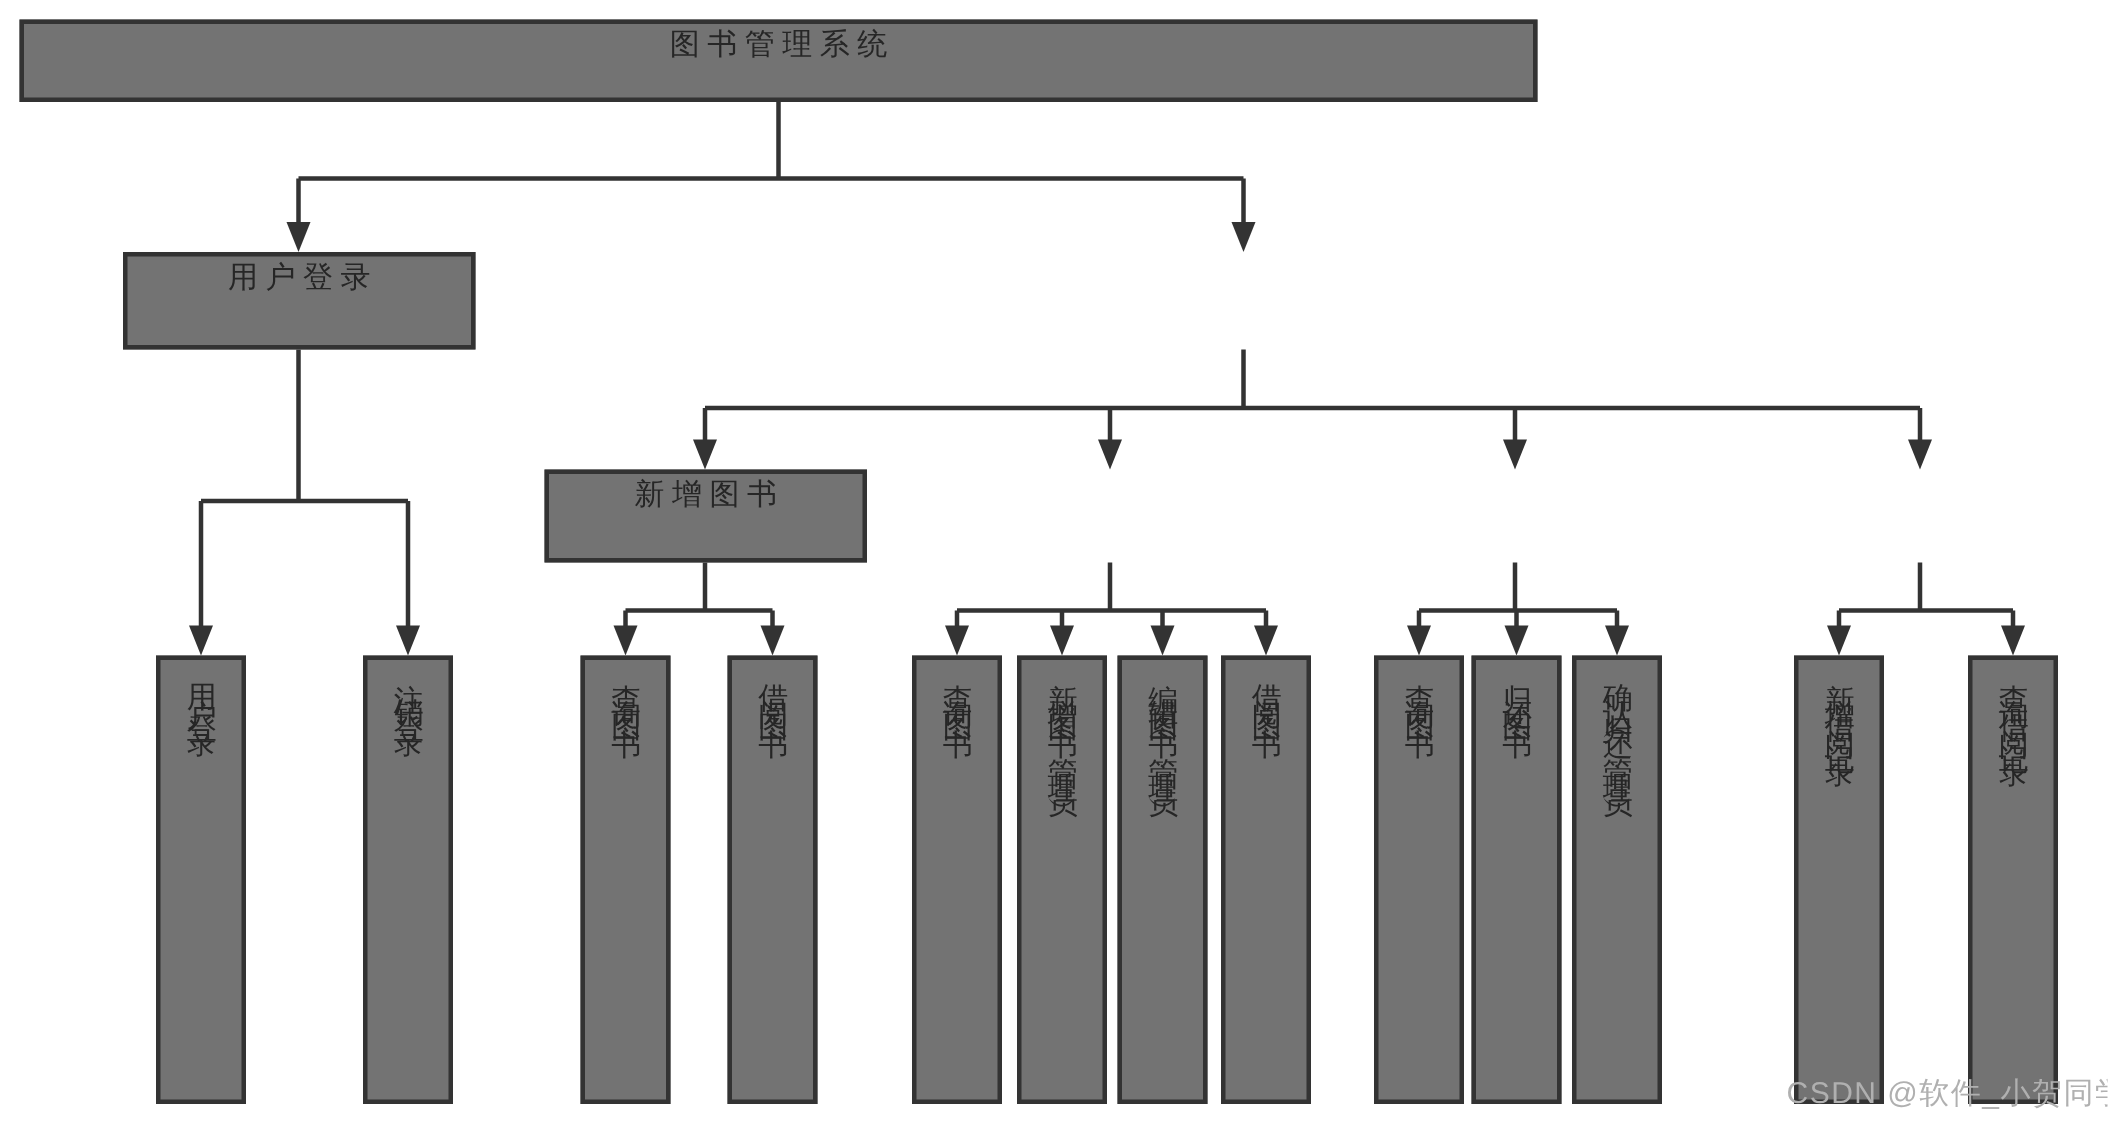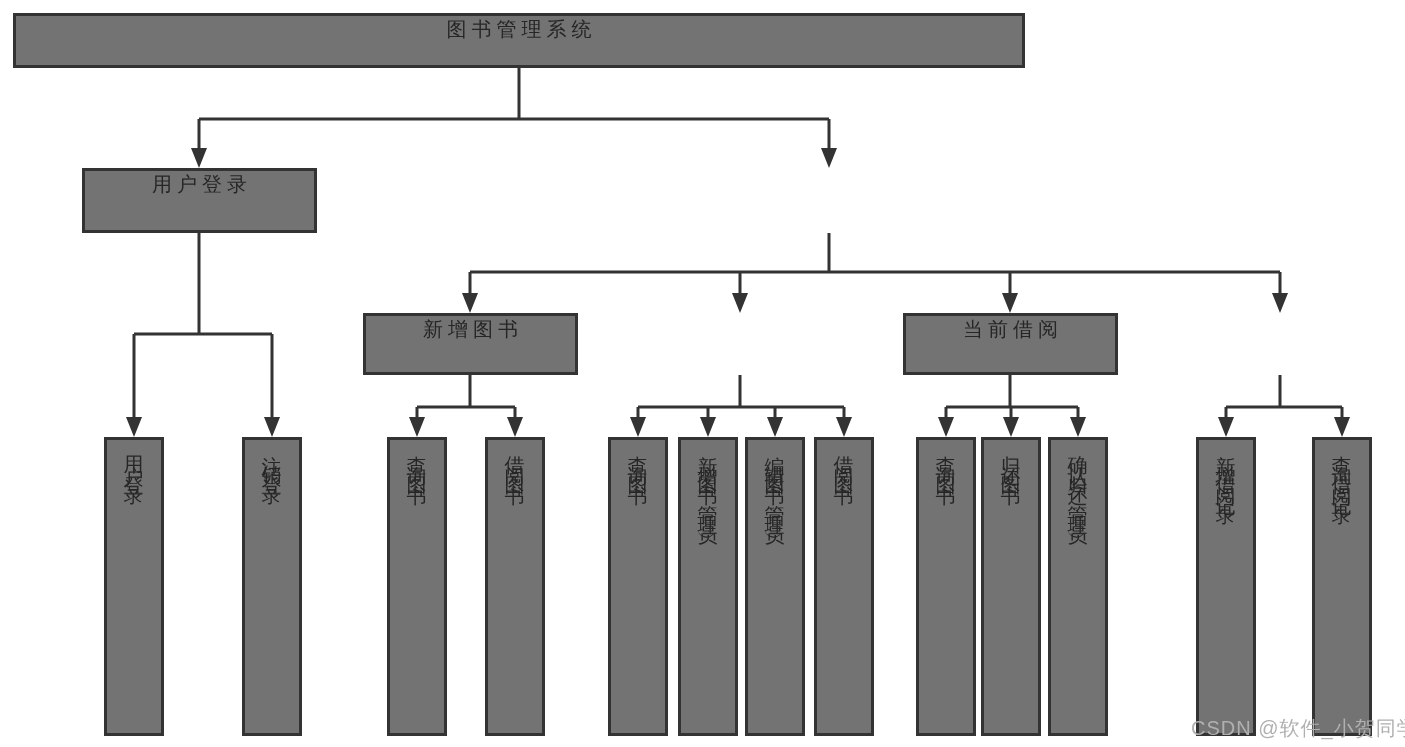--- a/index.html
+++ b/index.html
@@ -101,23 +101,20 @@
     <span>图书管理系统</span>
   </div>
 
   <div class="box h" style="left:82px;top:168px;width:235px;height:65px">
     <span>用户登录</span>
   </div>
 
   <div class="box h" style="left:363px;top:313px;width:215px;height:62px">
     <span>新增图书</span>
   </div>
-  <div class="box h" style="left:903px;top:313px;width:215px;height:62px">
-    <span>当前借阅</span>
-  </div>
 
   <div class="box v" style="left:104px;top:437px;width:60px;height:299px">
     <span>用户登录</span>
   </div>
   <div class="box v" style="left:242px;top:437px;width:60px;height:299px">
     <span>注销登录</span>
   </div>
 
   <div class="box v" style="left:387px;top:437px;width:60px;height:299px">
     <span>查询图书</span>

